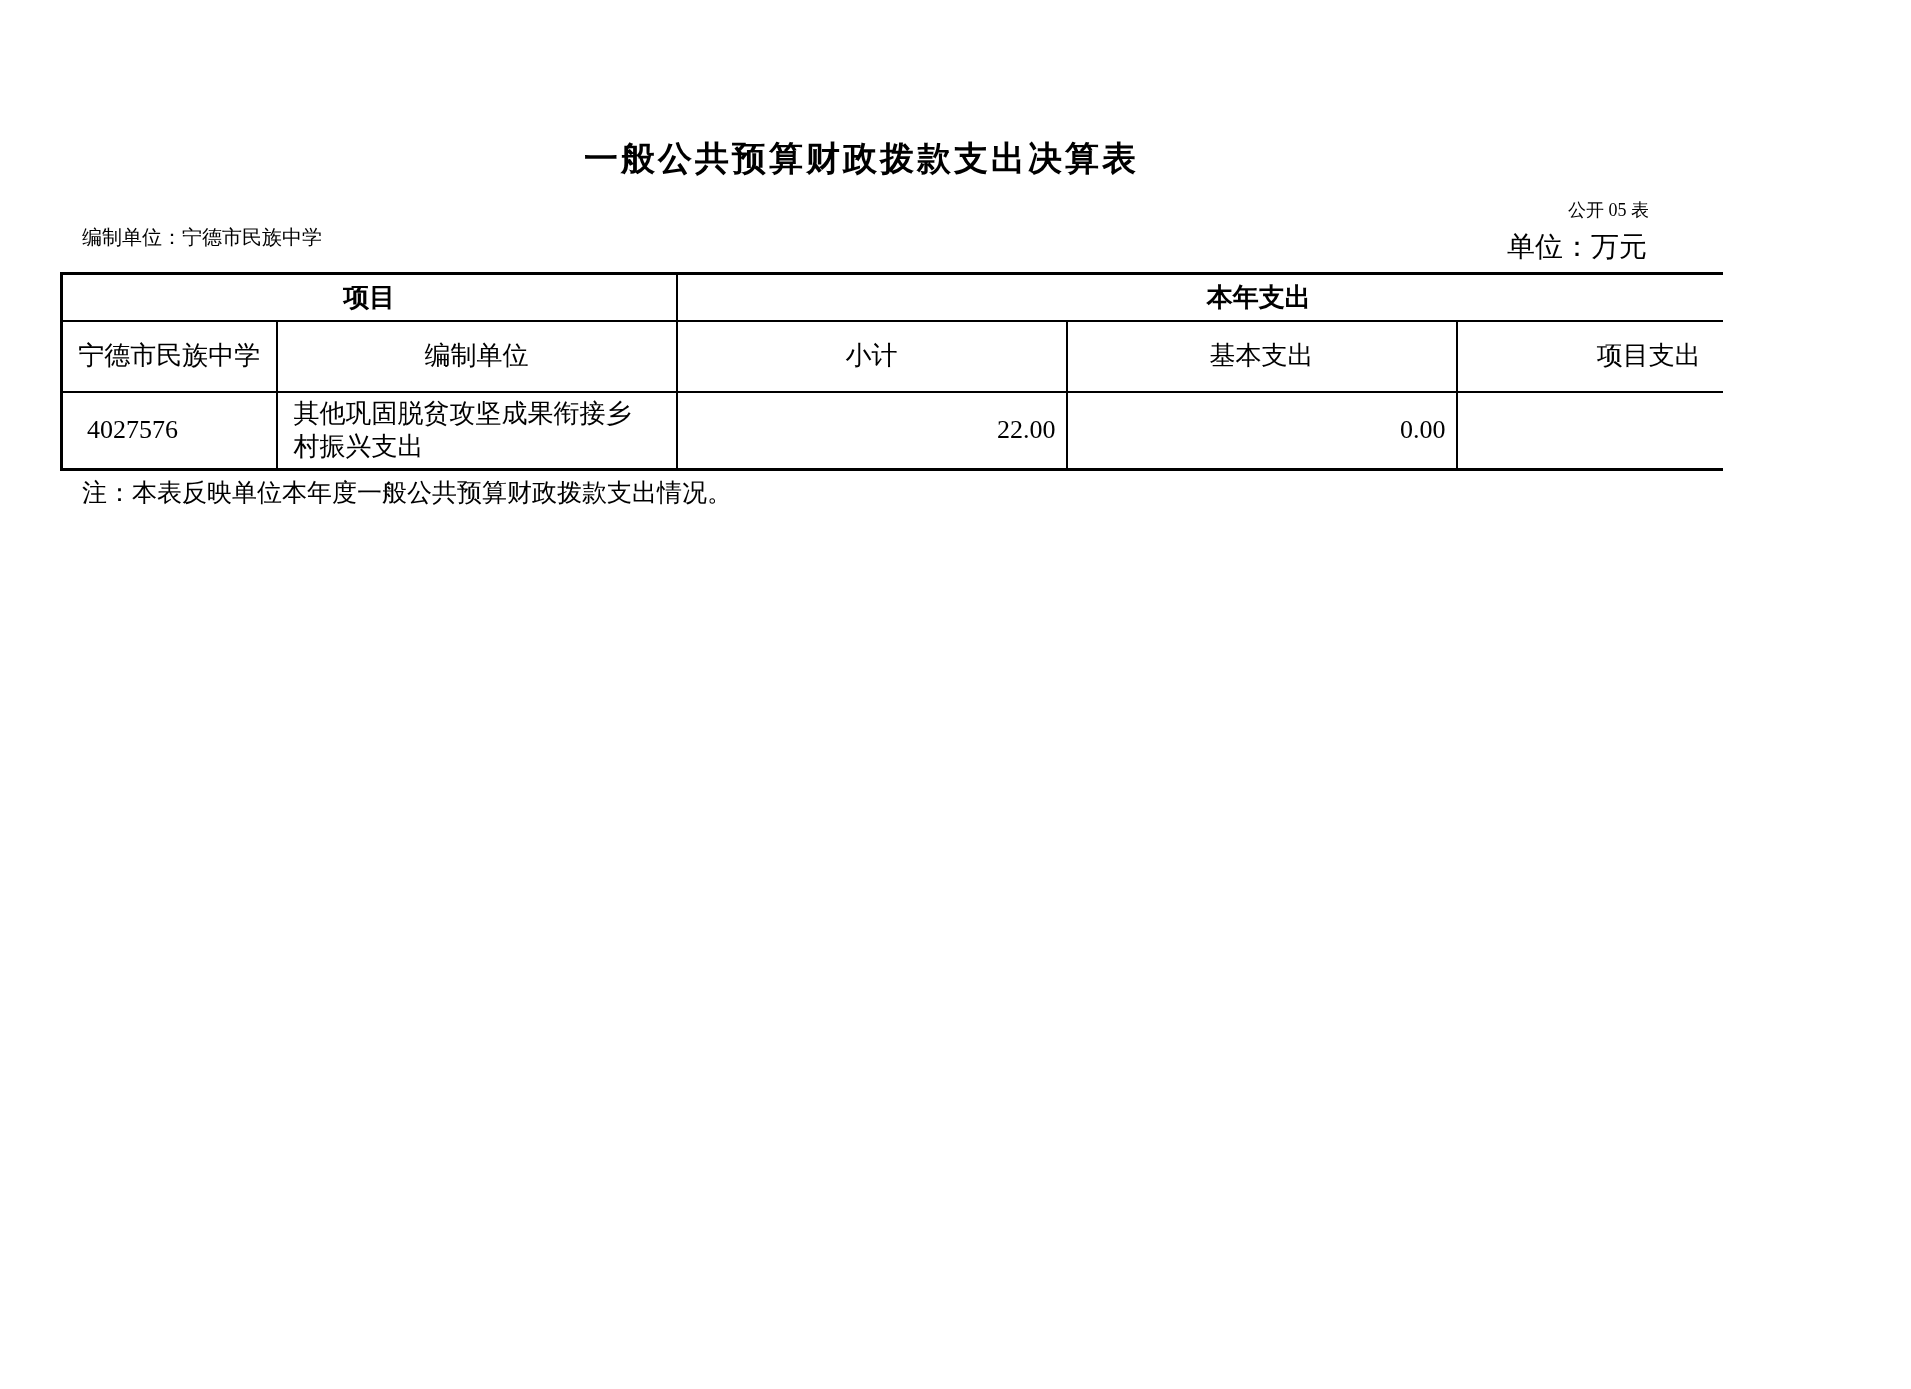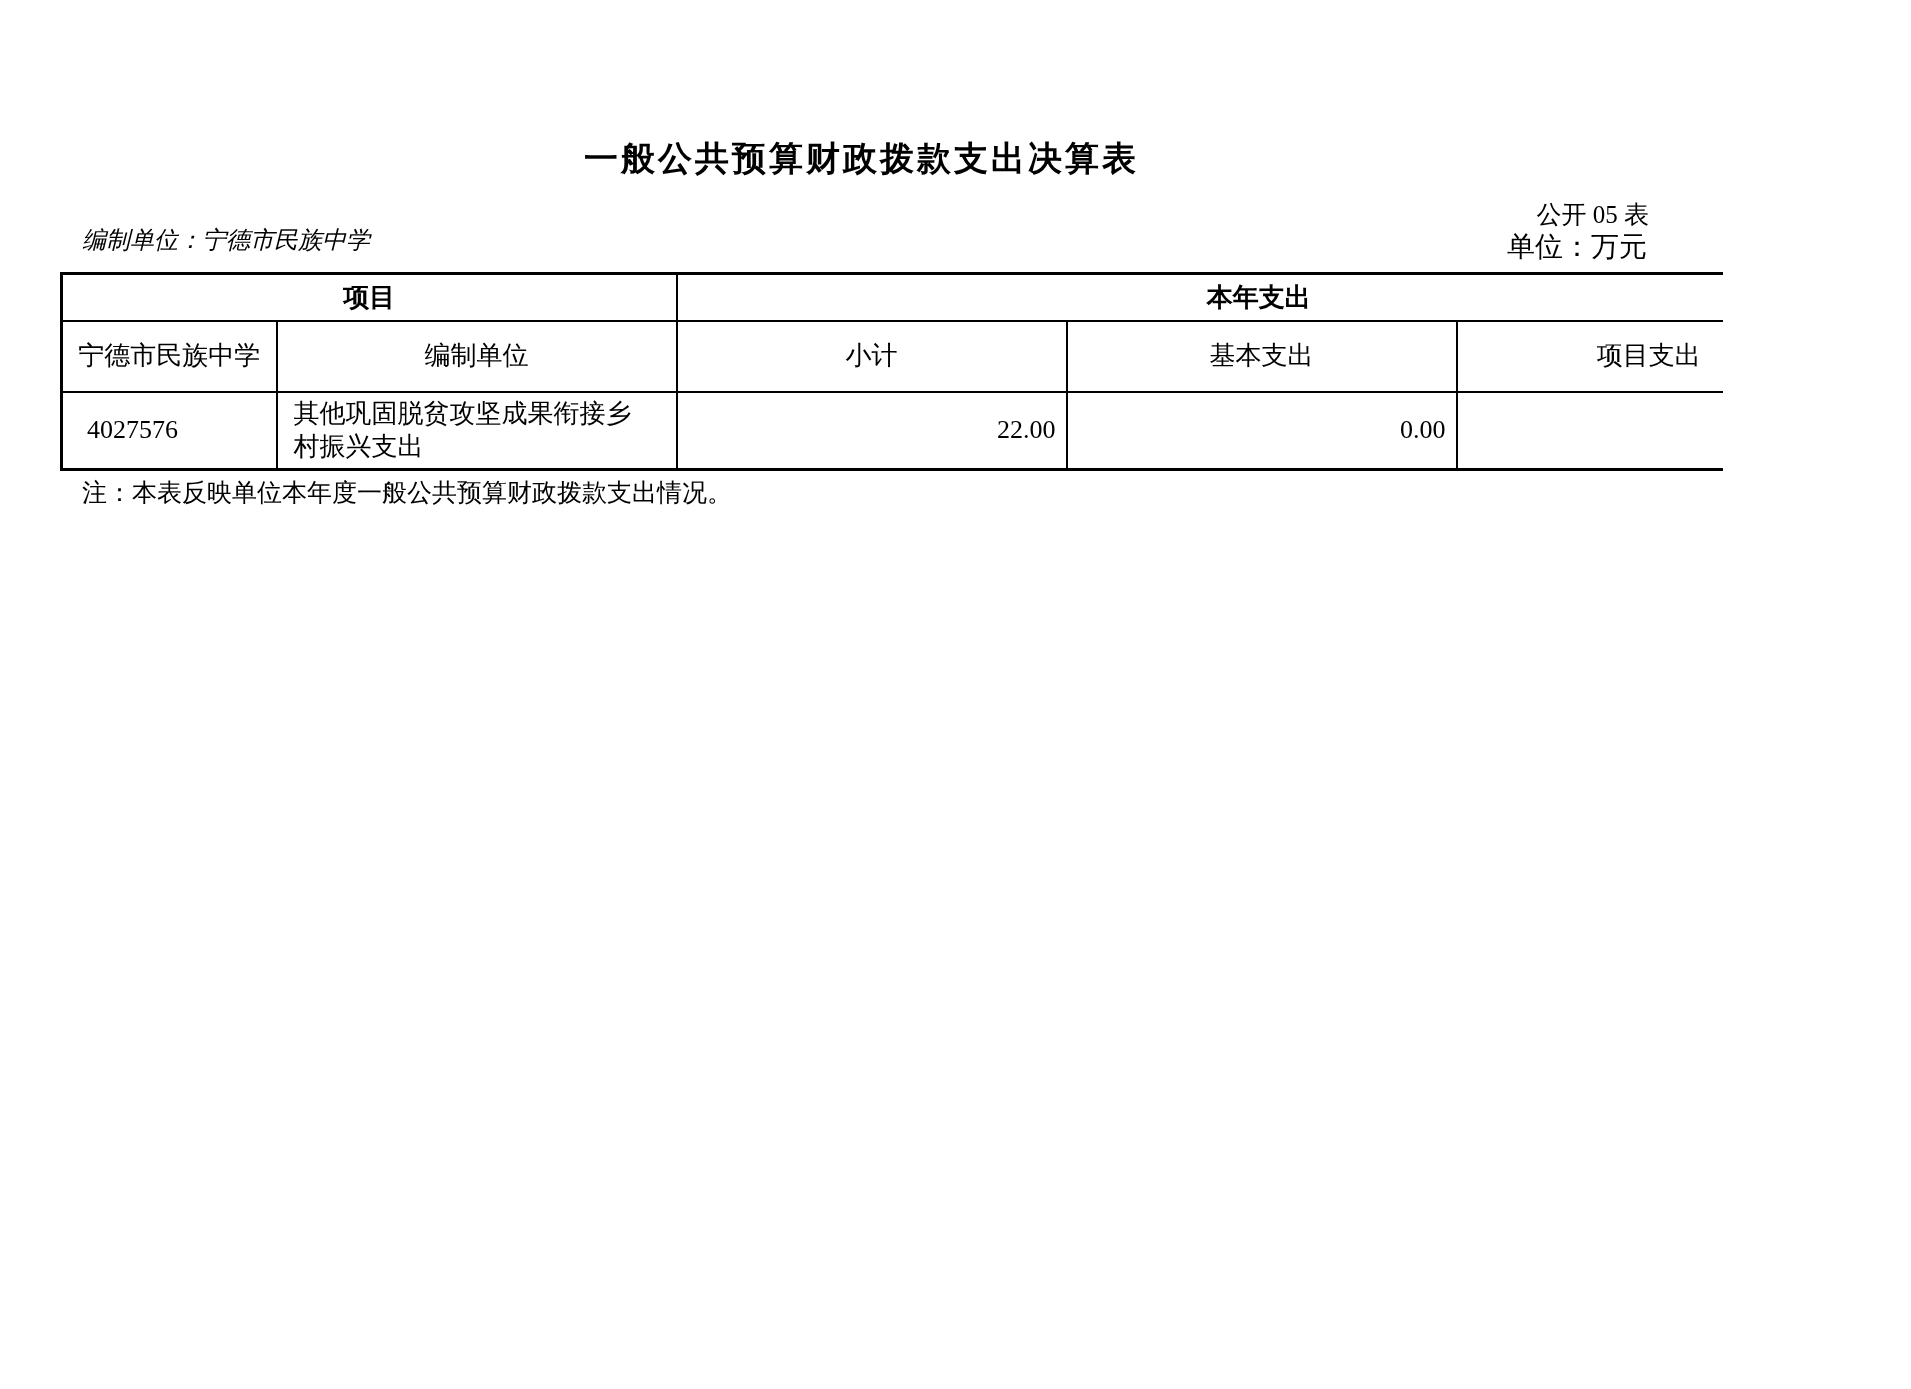--- a/index.html
+++ b/index.html
@@ -20,28 +20,27 @@
     top: 136px; left: 0; width: 100%;
     text-align: center;
     font-family: "Liberation Sans", sans-serif;
     font-weight: bold;
     font-size: 34px;
     letter-spacing: 3px;
   }
   .table-code {
     position: absolute;
     top: 198px; right: 74px;
-    font-size: 25px;
+    font-size: 18px;
     margin-left: 48px;
   }
   .prepared-by {
     position: absolute;
     top: 224px; left: 82px;
-    font-size: 24px;
-    font-style: italic;
+    font-size: 20px;
   }
   .unit-label {
     position: absolute;
     top: 228px; right: 76px;
     font-size: 28px;
   }
   table.budget {
     position: absolute;
     top: 272px; left: 60px;
     width: 1780px;

